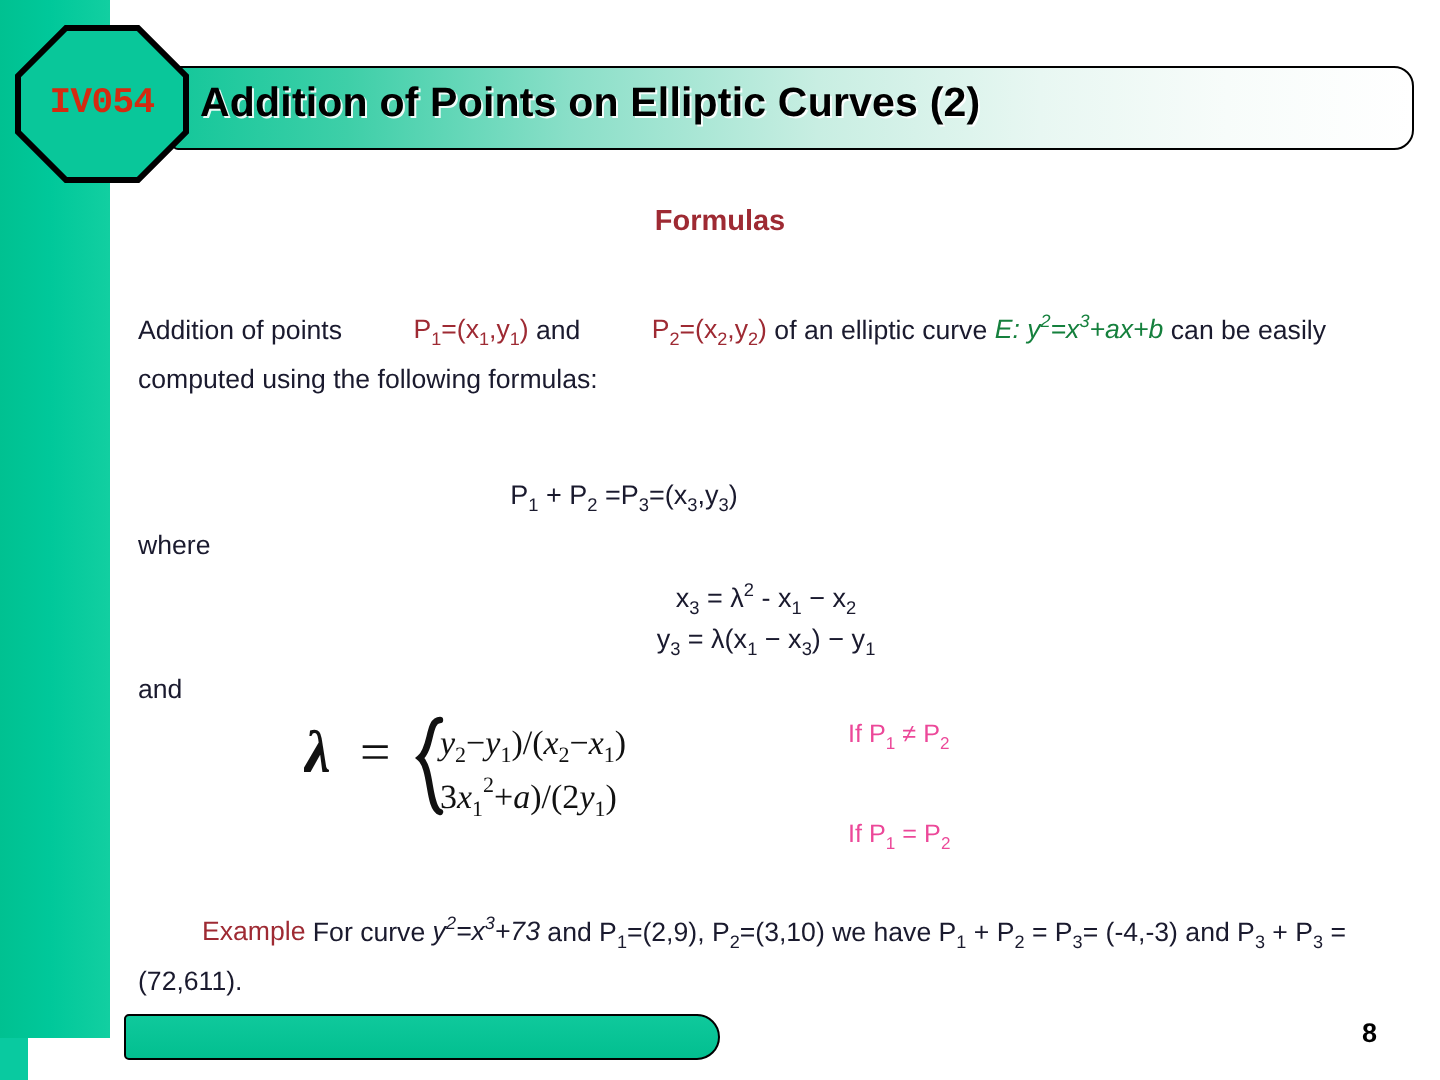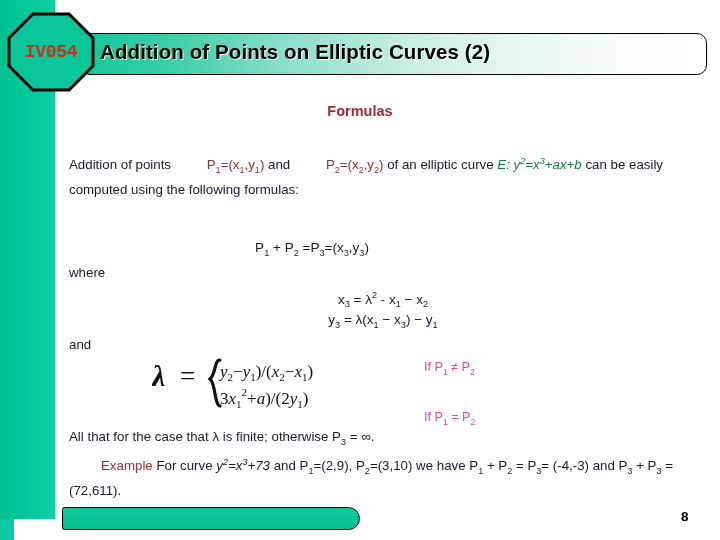--- a/index.html
+++ b/index.html
@@ -277,23 +277,20 @@
     </svg>
   </div>
 
   <div class="cond cond-1">
     <span>If P</span><sub>1</sub><span> ≠ P</span><sub>2</sub>
   </div>
   <div class="cond cond-2">
     <span>If P</span><sub>1</sub><span> = P</span><sub>2</sub>
   </div>
 
-  <div class="bottom-1">
-    <span>All that for the case that λ is finite; otherwise P</span><sub>3</sub><span> = ∞.</span>
-  </div>
 
   <div class="bottom-2">
     <span class="red">Example</span><span> For curve </span><span style="font-style:italic"><span>y</span><sup>2</sup><span>=x</span><sup>3</sup><span>+73</span></span><span> and P</span><sub>1</sub><span>=(2,9), P</span><sub>2</sub><span>=(3,10) we have P</span><sub>1</sub><span> + P</span><sub>2</sub><span> = P</span><sub>3</sub><span>= (-4,-3) and P</span><sub>3</sub><span> + P</span><sub>3</sub><span> = (72,611).</span>
   </div>
 
   <div class="footer-pill"></div>
   <div class="page-num">8</div>
 
 </div>
 

